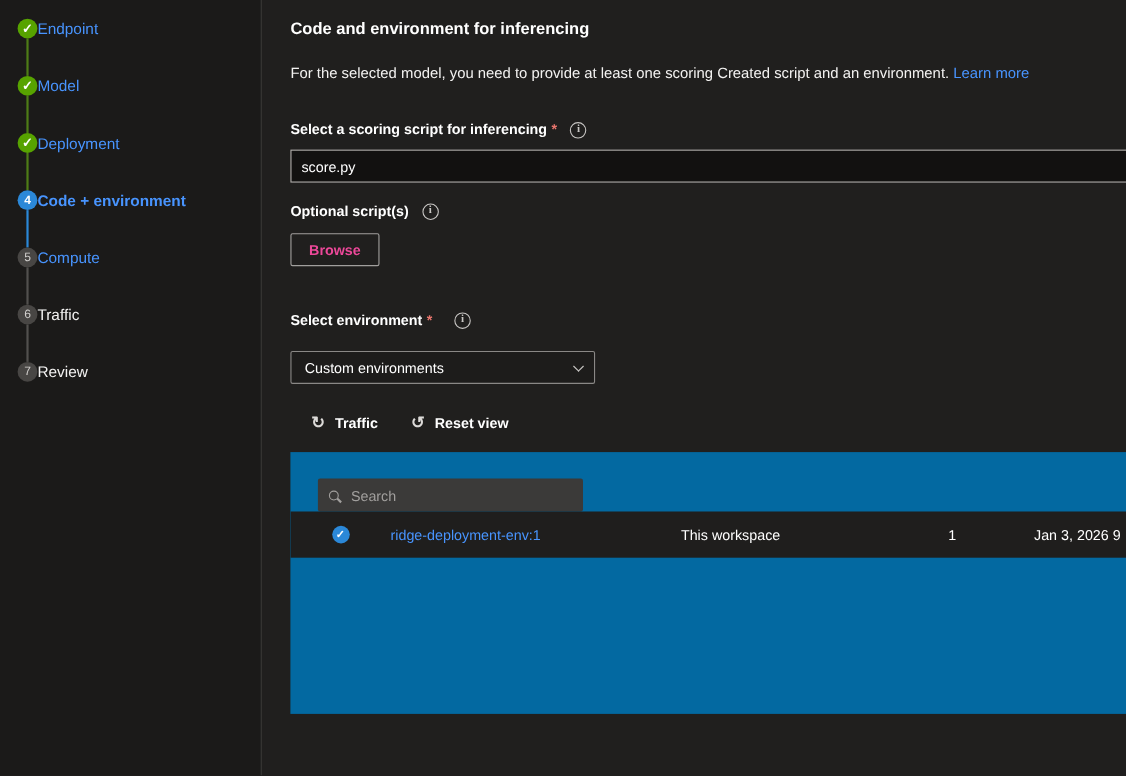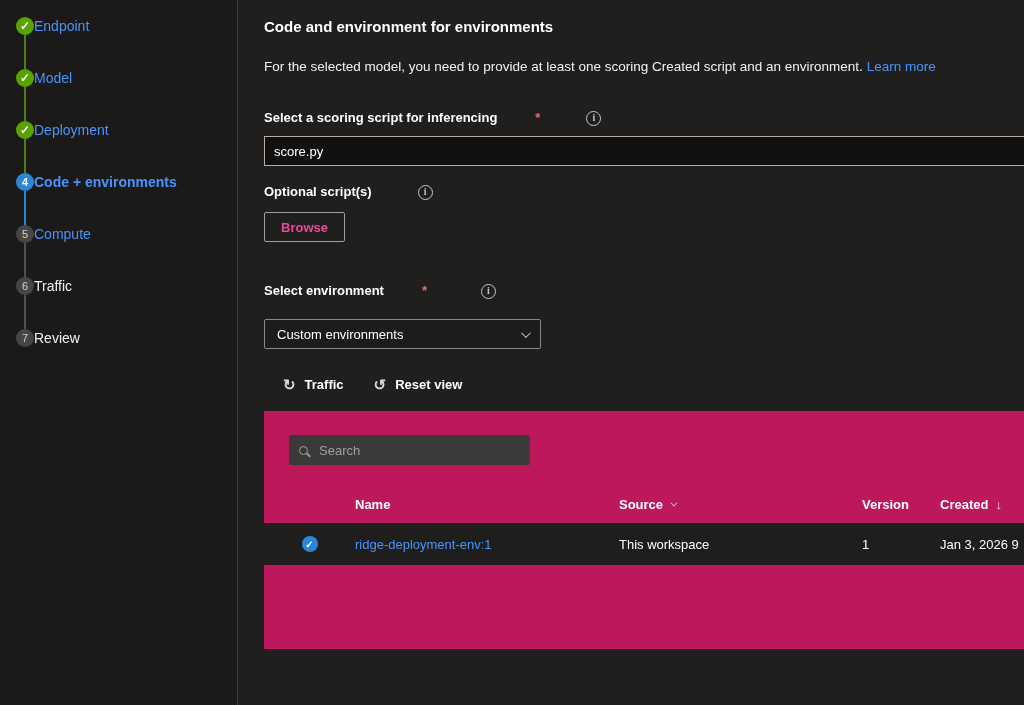--- a/index.html
+++ b/index.html
@@ -36,21 +36,21 @@
 
   
   .main {
     position:absolute; left:238px; top:0; width:786px; height:705px;
     padding:17px 0 0 26px;
   }
   .page-title { font-size:15px; font-weight:700; margin:0; line-height:20px; }
   .desc { margin-top:22px; font-size:13.5px; color:#f3f2f1; white-space:nowrap; line-height:16px; }
   .link { color:#4894fe; text-decoration:none; cursor:pointer; }
 
-  .field-label { display:flex; align-items:center; font-weight:700; font-size:13px; line-height:16px;gap:34px; }
+  .field-label { display:flex; align-items:center; font-weight:700; font-size:13px; line-height:16px; }
   .req { color:#e8756d; margin-left:4px; }
   .info {
     width:15px; height:15px; border:1px solid #c8c6c4; border-radius:50%;
     color:#c8c6c4; font-size:10px; display:inline-flex; align-items:center;
     justify-content:center; margin-left:12px; flex:none; cursor:pointer;
     font-family:"Liberation Serif", serif;
   }
   .lbl-scoring { margin-top:35px; }
   .lbl-optional { margin-top:18px; }
   .lbl-env { margin-top:41px; }
@@ -80,21 +80,21 @@
 
   .cmdbar { margin-top:28px; margin-left:19px; display:flex; gap:30px; }
   .cmdbtn {
     display:flex; align-items:center; gap:9px; background:none; border:none;
     color:#fff; font-weight:600; font-size:13px; font-family:inherit; cursor:pointer; padding:0;
   }
   .cmdicon { color:#dcdad8; font-size:15px; line-height:1; }
 
   
   .panel {
-    margin-top:19px; width:760px; height:238px; background:#be185d;
+    margin-top:19px; width:760px; height:238px; background:#0369a1;
     padding-top:24px; overflow:hidden;
   }
   .searchbox {
     margin-left:25px; width:241px; height:30px; background:#3b3a39;
     border-radius:2px; display:flex; align-items:center; padding:0 10px; gap:9px;
   }
   .mag { width:9px; height:9px; border:1.5px solid #a19f9d; border-radius:50%; position:relative; flex:none; }
   .mag::after {
     content:''; position:absolute; width:5px; height:1.5px; background:#a19f9d;
     transform:rotate(45deg); right:-4px; bottom:-2px;
@@ -140,21 +140,21 @@
   <div class="connector green"></div>
 
   <div class="step complete">
     <span class="bullet check">✓</span>
     <span class="step-label">Deployment</span>
   </div>
   <div class="connector green"></div>
 
   <div class="step current">
     <span class="bullet current">4</span>
-    <span class="step-label">Code + environments</span>
+    <span class="step-label">Code + environment</span>
   </div>
   <div class="connector blue"></div>
 
   <div class="step next">
     <span class="bullet future">5</span>
     <span class="step-label">Compute</span>
   </div>
   <div class="connector gray"></div>
 
   <div class="step future">
@@ -163,21 +163,21 @@
   </div>
   <div class="connector gray"></div>
 
   <div class="step future">
     <span class="bullet future">7</span>
     <span class="step-label">Review</span>
   </div>
 </nav>
 
 <main class="main">
-  <h1 class="page-title">Code and environment for environments</h1>
+  <h1 class="page-title">Code and environment for inferencing</h1>
 
   <div class="desc">
     <span>For the selected model, you need to provide at least one scoring Created script and an environment.</span>
     <a class="link">Learn more</a>
   </div>
 
   <div class="field-label lbl-scoring">
     <span>Select a scoring script for inferencing</span>
     <span class="req">*</span>
     <span class="info">i</span>
@@ -211,37 +211,20 @@
       <span>Reset view</span>
     </button>
   </div>
 
   <section class="panel">
     <div class="searchbox">
       <span class="mag"></span>
       <input type="text" placeholder="Search" style="">
     </div>
 
-    <div class="thead">
-      <span></span>
-      <span class="hcell">
-        <span>Name</span>
-      </span>
-      <span class="hcell">
-        <span>Source</span>
-        <span class="hchev"></span>
-      </span>
-      <span class="hcell">
-        <span>Version</span>
-      </span>
-      <span class="hcell">
-        <span>Created</span>
-        <span class="sortarrow">↓</span>
-      </span>
-    </div>
 
     <div class="trow">
       <span class="radio">✓</span>
       <span class="rowlink">ridge-deployment-env:1</span>
       <span>This workspace</span>
       <span>1</span>
       <span>Jan 3, 2026 9</span>
     </div>
   </section>
 </main>

